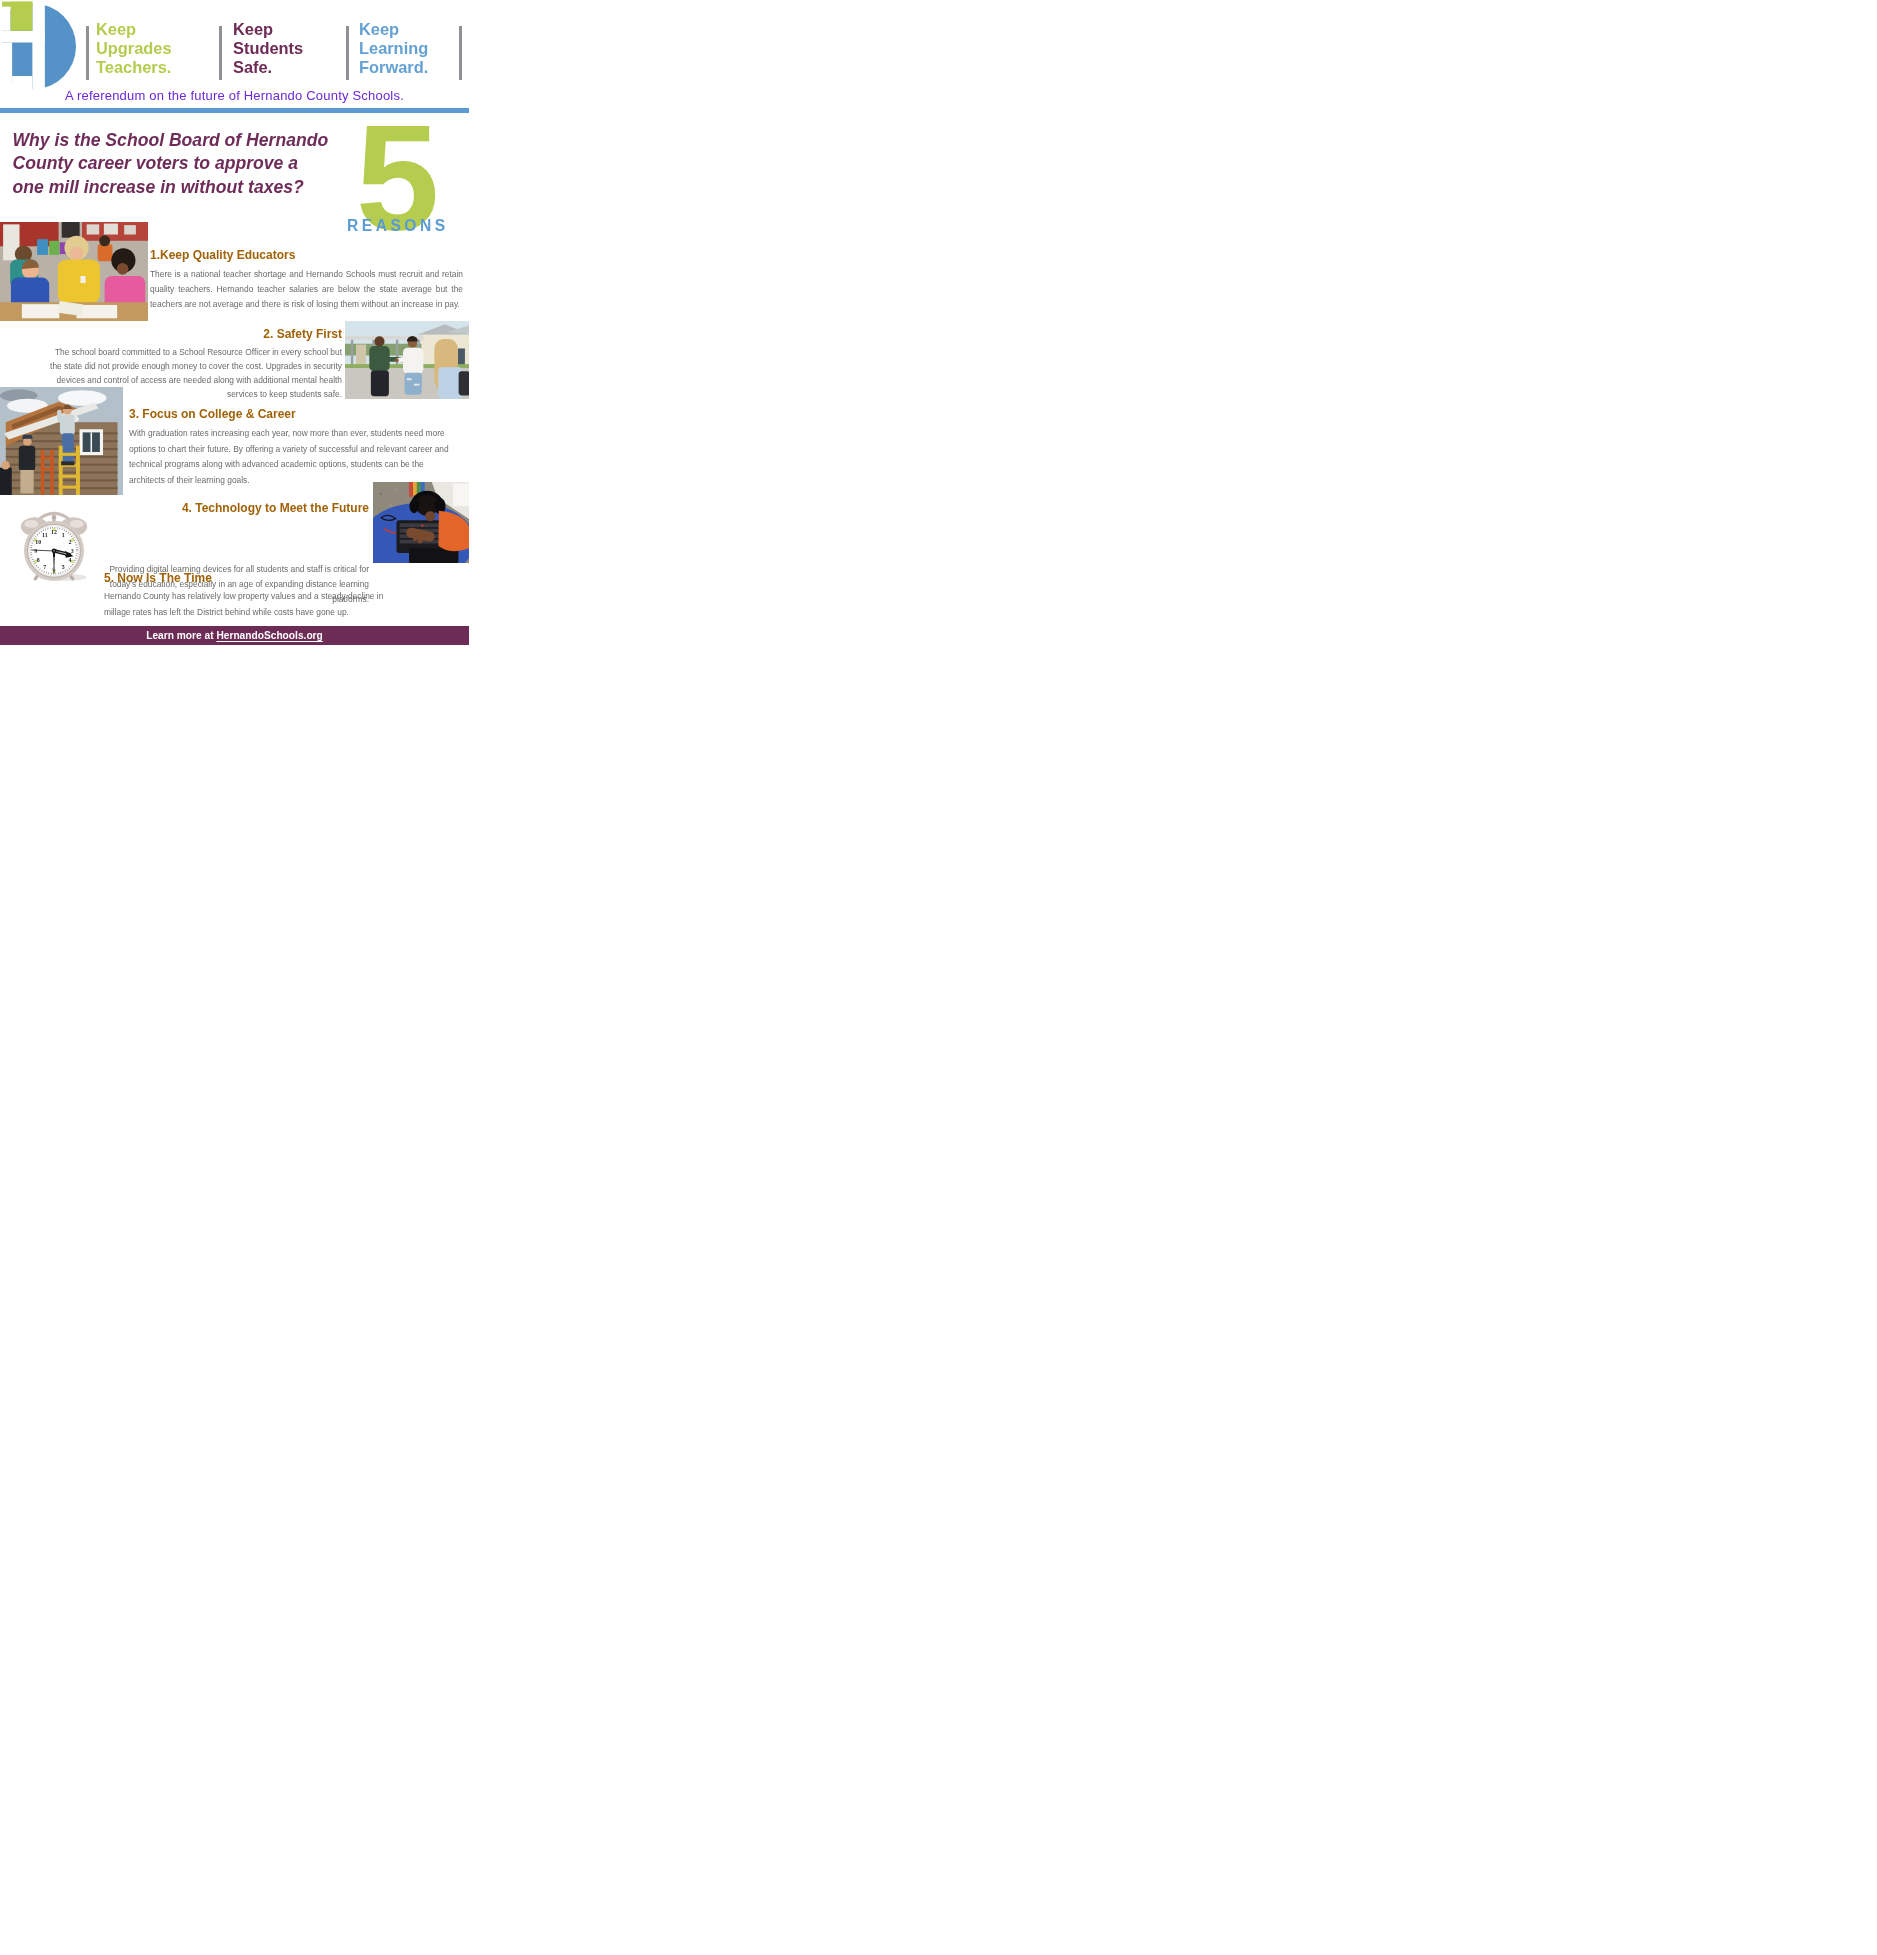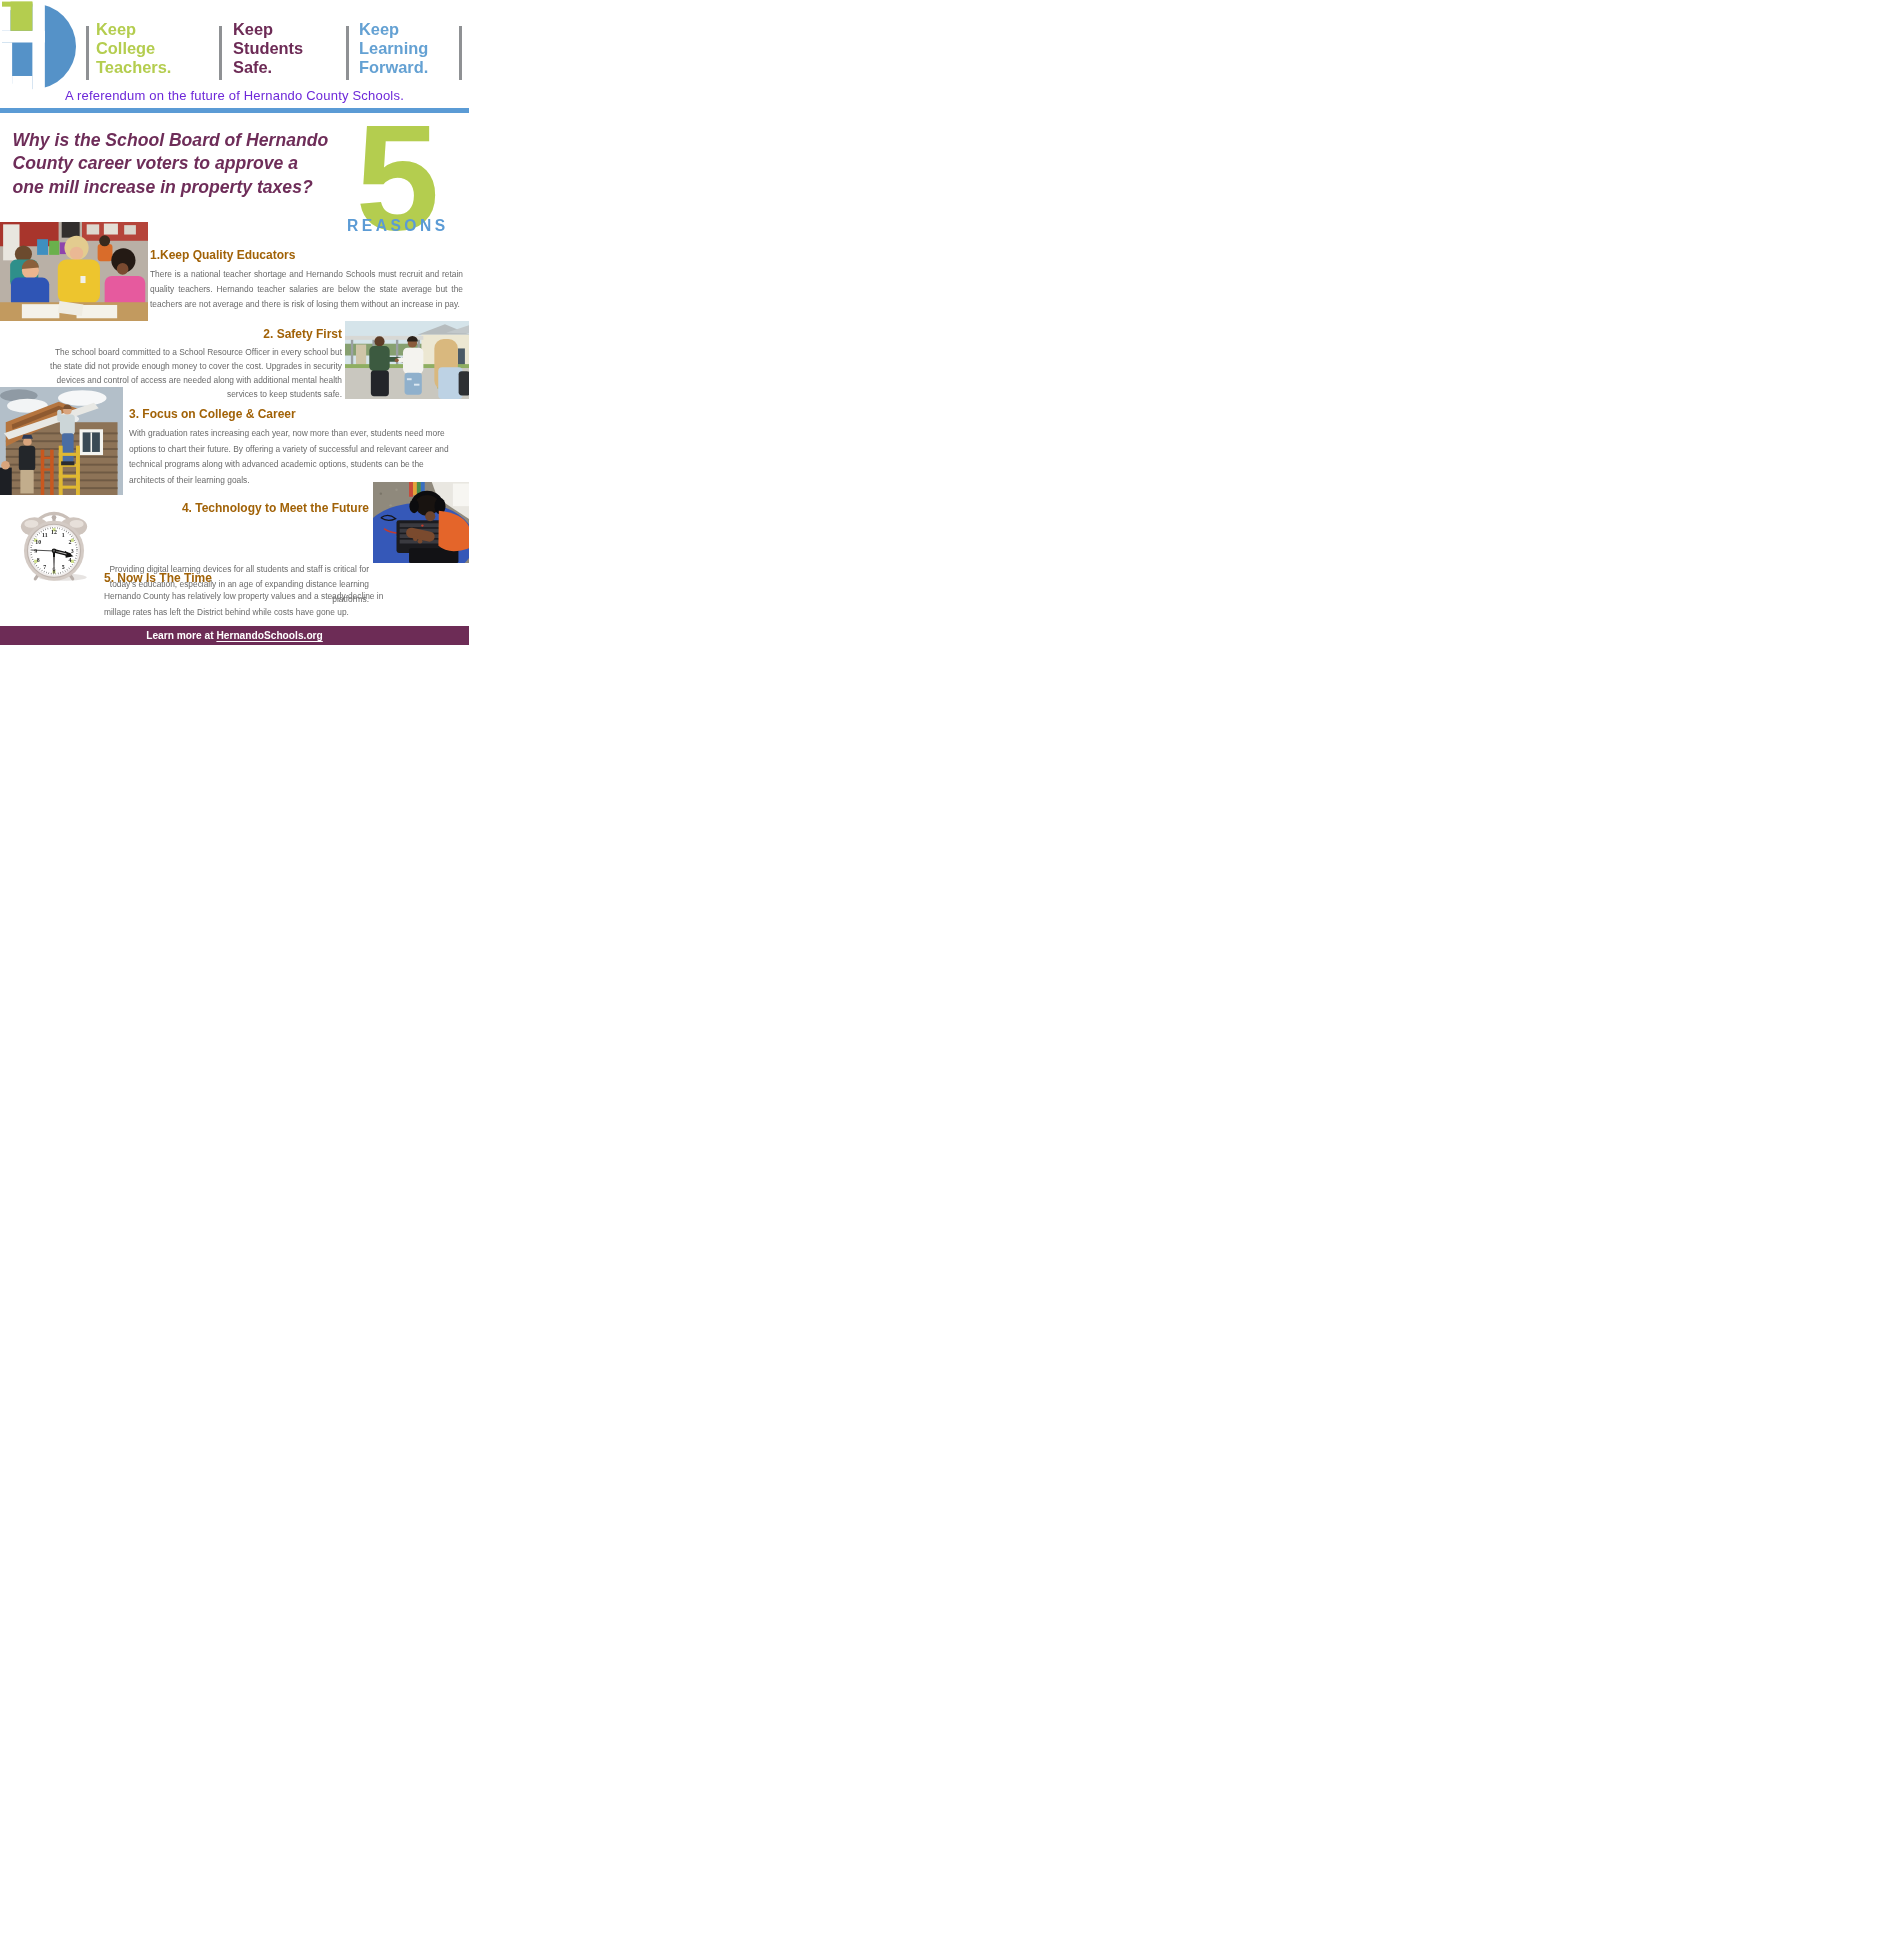--- a/index.html
+++ b/index.html
@@ -60,21 +60,21 @@
     <rect x="0" y="75" width="110" height="30" fill="#ffffff"></rect>
     <rect x="0" y="105" width="26" height="123" fill="#ffffff"></rect>
     <rect x="26" y="191" width="52" height="37" fill="#ffffff"></rect>
     <rect x="0" y="0" width="78" height="13" fill="#b4cd4f"></rect>
     <rect x="22" y="0" width="56" height="75" fill="#b4cd4f"></rect>
   </svg>
 
   <div class="vbar" style="left:86px"></div>
   <div class="tagline tl-green" style="left:96px">
     <div>Keep</div>
-    <div>College</div>
+    <div>Upgrades</div>
     <div>Teachers.</div>
   </div>
 
   <div class="vbar" style="left:219px"></div>
   <div class="tagline tl-purple" style="left:233px">
     <div>Keep</div>
     <div>Students</div>
     <div>Safe.</div>
   </div>
 
@@ -85,21 +85,21 @@
     <div>Forward.</div>
   </div>
   <div class="vbar" style="left:459px"></div>
 
   <div id="subtitle">A referendum on the future of Hernando County Schools.</div>
   <div id="blue-rule"></div>
 
   <div id="headline">
     <div>Why is the School Board of Hernando</div>
     <div>County career voters to approve a</div>
-    <div>one mill increase in property taxes?</div>
+    <div>one mill increase in without taxes?</div>
   </div>
 
   <svg id="big-five" viewBox="0 0 320 310">
     <text x="30" y="295" font-family="Liberation Sans, sans-serif" font-weight="bold" font-size="385" fill="#b4cd4f">5</text>
   </svg>
   <div id="reasons-label">REASONS</div>
 
   <div id="photo1" class="photo">
     <svg viewBox="0 0 379 253" preserveAspectRatio="none">
       <rect width="379" height="253" fill="#b9b0a6"></rect>

